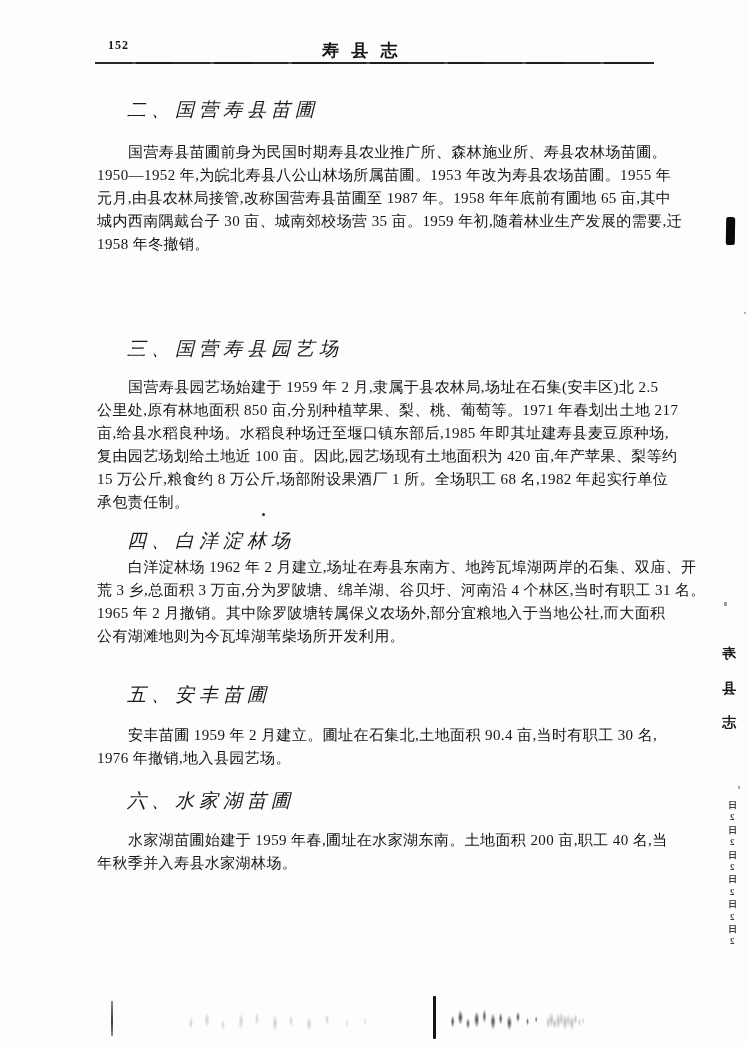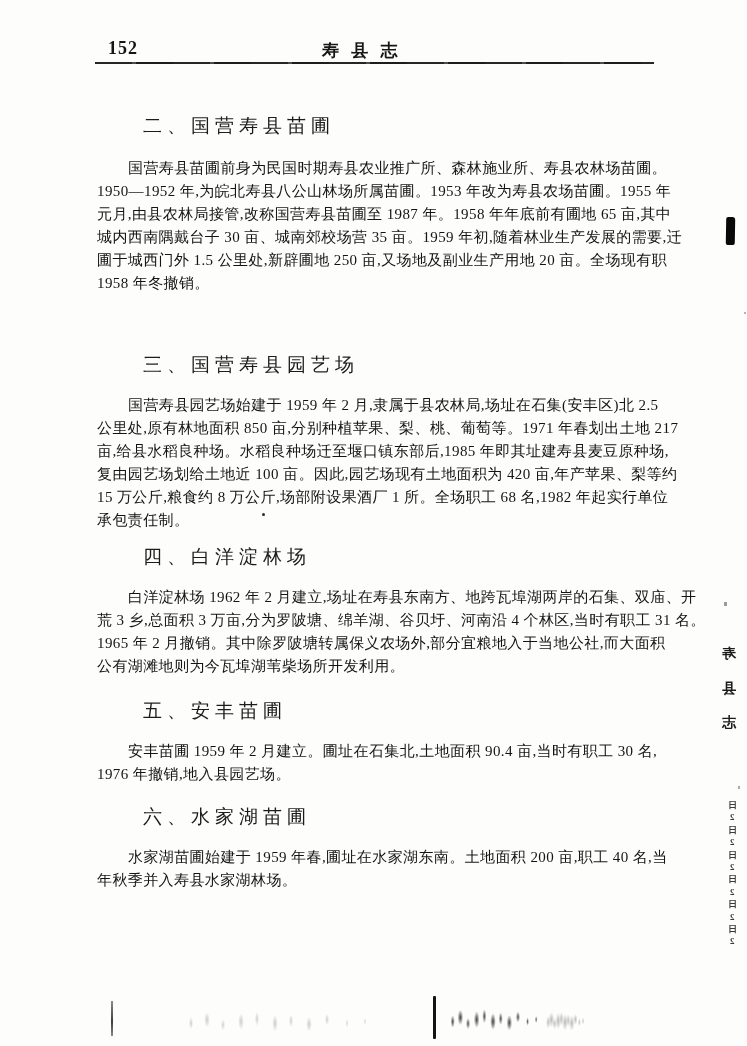--- a/index.html
+++ b/index.html
@@ -6,41 +6,41 @@
   body{
     width:747px;height:1046px;background:#f2f2f2;
     font-family:"Liberation Serif","DejaVu Serif",serif;
   }
   .page{
     position:relative;width:747px;height:1046px;overflow:hidden;
     background:#fdfdfc;color:#161616;
   }
   
   .page-number{
-    position:absolute;left:108px;top:38px;font-size:18px;font-weight:600;
+    position:absolute;left:108px;top:38px;font-size:12px;font-weight:600;
     letter-spacing:1px;
   }
   .book-title{
     position:absolute;left:322px;top:39px;font-size:17px;font-weight:700;
     letter-spacing:4px;
   }
   .header-rule{
     position:absolute;left:95px;top:62px;width:559px;height:2px;
     background:repeating-linear-gradient(90deg,#262626 0 37px,#4d4d4d 37px 41px,#1d1d1d 41px 78px);
   }
   
   .section{position:absolute;left:97px;width:554px;}
   .sec-2{top:97px;}
   .sec-3{top:336px;}
   .sec-4{top:528px;}
   .sec-5{top:682px;}
   .sec-6{top:788px;}
   h2{
-    margin:16px;padding:0 0 0 30px;font-size:19px;line-height:26px;
-    font-weight:500;letter-spacing:5px;color:#1c1c1c;
+    margin:0;padding:0 0 0 30px;font-size:19px;line-height:26px;
+    font-weight:500;letter-spacing:5px;color:#1c1c1c;font-style:italic;
   }
   p{margin:0;font-family:Liberation Serif, serif;}
   .p-gap-18{margin-top:18px;}
   .p-gap-14{margin-top:14px;}
   .p-gap-10{margin-top:2px;}
   .p-gap-16{margin-top:16px;}
   .p-gap-15{margin-top:15px;}
   .ln{
     height:23px;line-height:23px;font-size:15px;letter-spacing:.4px;
     text-align:justify;text-align-last:justify;white-space:nowrap;
@@ -111,21 +111,20 @@
   <div class="book-title">寿 县 志</div>
   <div class="header-rule"></div>
 
   <div class="section sec-2">
     <h2>二、国营寿县苗圃</h2>
     <p class="p-gap-18">
       <span class="ln first" style="display:block">国营寿县苗圃前身为民国时期寿县农业推广所、森林施业所、寿县农林场苗圃。</span>
       <span class="ln" style="display:block">1950—1952 年,为皖北寿县八公山林场所属苗圃。1953 年改为寿县农场苗圃。1955 年</span>
       <span class="ln" style="display:block">元月,由县农林局接管,改称国营寿县苗圃至 1987 年。1958 年年底前有圃地 65 亩,其中</span>
       <span class="ln" style="display:block">城内西南隅戴台子 30 亩、城南郊校场营 35 亩。1959 年初,随着林业生产发展的需要,迁</span>
-      <span class="ln" style="display:block">圃于城西门外 1.5 公里处,新辟圃地 250 亩,又场地及副业生产用地 20 亩。全场现有职</span>
     </p>
     <p>
       <span class="ln last" style="display:block">1958 年冬撤销。</span>
     </p>
   </div>
 
   <div class="section sec-3">
     <h2>三、国营寿县园艺场</h2>
     <p class="p-gap-14">
       <span class="ln first" style="display:block">国营寿县园艺场始建于 1959 年 2 月,隶属于县农林局,场址在石集(安丰区)北 2.5</span>

